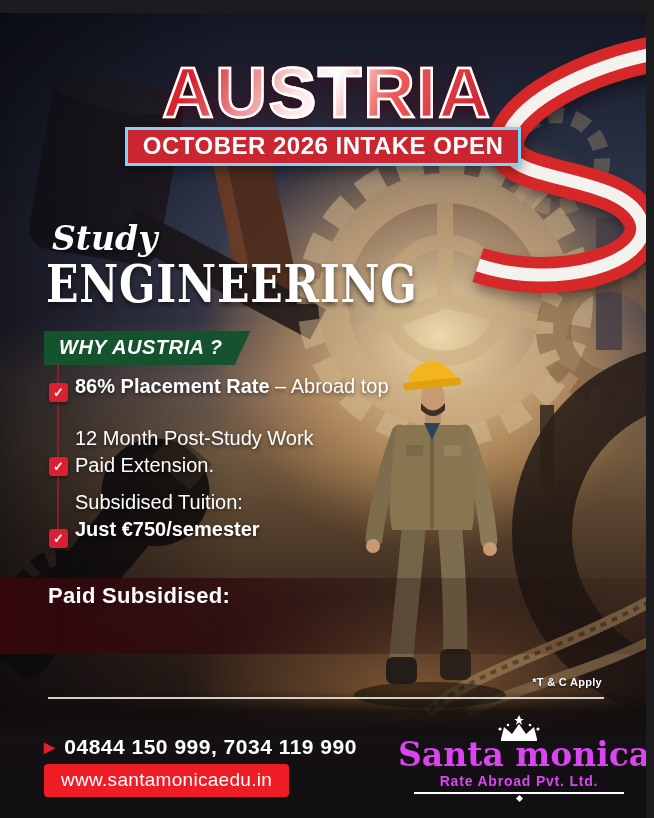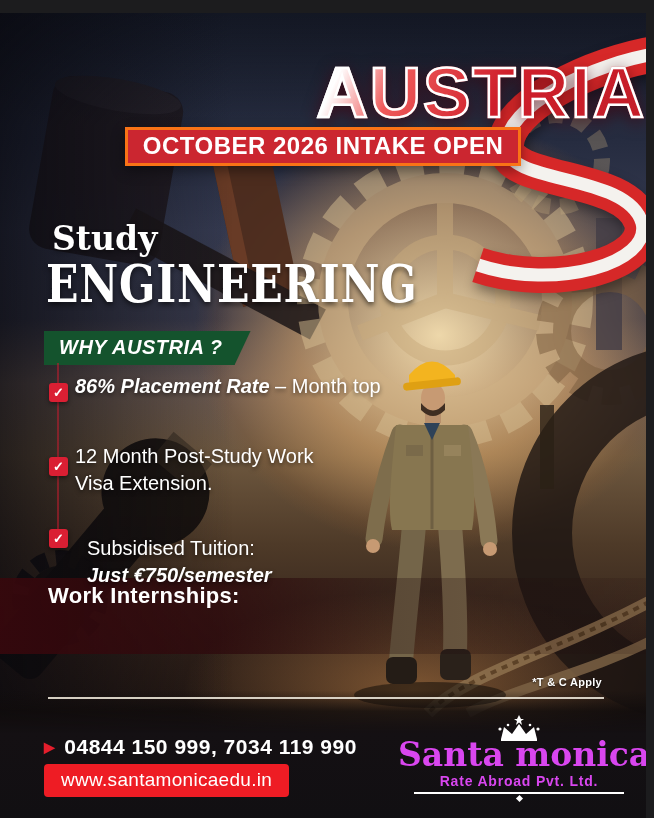--- a/index.html
+++ b/index.html
@@ -27,60 +27,60 @@
   
   .band { position:absolute; left:0; top:565px; width:100%; height:76px;
     background:linear-gradient(90deg, rgba(55,8,13,.93) 0%, rgba(46,10,13,.78) 34%,
                rgba(32,10,12,.30) 60%, rgba(32,10,12,.12) 100%); }
 
   
   .footer-shade { position:absolute; left:0; top:678px; width:100%; height:127px;
     background:linear-gradient(180deg, rgba(16,12,12,0) 0%, rgba(16,12,12,.82) 16%, #141013 34%, #110f12 100%); }
 
   
-  .title { position:absolute; left:0; top:44px; width:100%; text-align:right;
+  .title { position:absolute; left:0; top:44px; width:100%; text-align:center;
     font-size:71px; font-weight:900; letter-spacing:2px; line-height:1;
     background:linear-gradient(115deg,#cf1f2b 0%,#d8242e 30%,#ffe3e3 46%,#ffffff 51%,#ef5a5a 60%,#cf1f2b 76%,#c41d28 100%);
     -webkit-background-clip:text; background-clip:text; color:transparent;
     -webkit-text-stroke:2.5px #ffffff;
     filter:drop-shadow(0 4px 8px rgba(70,0,12,.65));padding-left:8px; }
   .intake-wrap { position:absolute; left:0; top:114px; width:100%; text-align:center; }
-  .intake { display:inline-block; background:#cb2630; border:3px solid #f97316; color:#fff;
+  .intake { display:inline-block; background:#cb2630; border:3px solid #7dd3fc; color:#fff;
     font-size:24px; font-weight:700; letter-spacing:.5px; padding:2px 15px 3px;
     box-shadow:0 5px 12px rgba(0,0,0,.4); }
 
   
   .ribbon { position:absolute; left:446px; top:12px; width:200px; height:255px; overflow:visible;
     filter:drop-shadow(2px 6px 6px rgba(0,0,0,.35)); }
 
   
   .study { position:absolute; left:52px; top:206px; color:#fff;
-    font-family:"DejaVu Serif", serif; font-weight:700; font-size:33px;
+    font-family:"DejaVu Serif", serif; font-style:italic; font-weight:700; font-size:33px;
     text-shadow:0 2px 4px rgba(0,0,0,.5); }
   .program { position:absolute; left:46px; top:240px; color:#fff;
     font-family:"DejaVu Serif", serif; font-weight:700; font-size:52px; letter-spacing:1px;
     transform:scaleX(.82); transform-origin:left top; white-space:nowrap;
     text-shadow:0 3px 6px rgba(0,0,0,.55); }
 
   
   .why-badge { position:absolute; left:44px; top:318px; background:#14532d; color:#fff;
     font-size:20px; font-weight:800; font-style:italic; letter-spacing:.5px;
     padding:5px 28px 6px 15px;
     clip-path:polygon(0 0, 100% 0, calc(100% - 16px) 100%, 0 100%);
     box-shadow:0 4px 10px rgba(0,0,0,.4); }
   .connector { position:absolute; left:57px; top:350px; width:2px; height:178px;
     background:rgba(195,30,48,.55); }
   .checkbox { position:absolute; width:19px; height:19px; background:#da1f33; border-radius:3px;
     color:#fff; font-size:13px; font-weight:700; text-align:center; line-height:19px;
     box-shadow:0 2px 4px rgba(0,0,0,.45); }
   .cb-1 { left:49px; top:370px; }  .cb-2 { left:49px; top:444px; }  .cb-3 { left:49px; top:516px; }
   .check-text { position:absolute; left:75px; color:#fff; font-size:20px; line-height:27px;
     font-weight:500; text-shadow:0 2px 4px rgba(0,0,0,.55); white-space:nowrap; }
-  .ct-1 { top:360px; }  .ct-2 { top:430px; }  .ct-3 { top:522px;margin-left:12px; }
-  .em { font-weight:700; font-style:italic; }
+  .ct-1 { top:360px; }  .ct-2 { top:412px; }  .ct-3 { top:476px; }
+  .em { font-weight:700; }
 
   
   .intern-label { position:absolute; left:48px; top:570px; color:#fff; font-size:22px;
     font-weight:600; letter-spacing:.3px; }
   .amount-row { position:absolute; left:44px; top:594px; display:flex; align-items:flex-start; }
   .amount-svg text { font-family:"Liberation Sans", sans-serif; font-weight:800; font-size:44px;
     fill:#e01f27; stroke:#ffffff; stroke-width:5px; paint-order:stroke; stroke-linejoin:round; }
   .amount-svg { filter:drop-shadow(0 3px 3px rgba(0,0,0,.45)); }
   .per-month { color:#fff; font-size:26px; font-weight:600; padding-top:15px; margin-left:-4px;
     text-shadow:0 2px 4px rgba(0,0,0,.6); }
@@ -205,36 +205,36 @@
 
   <div class="study">Study</div>
   <div class="program">ENGINEERING</div>
 
   <div class="why-badge">WHY AUSTRIA ?</div>
   <div class="connector"></div>
 
   <span class="checkbox cb-1">✓</span>
   <div class="check-text ct-1">
     <div><span class="em">86% Placement Rate</span>
-      <span>– Month top</span></div>
+      <span>– Abroad top</span></div>
   </div>
 
   <span class="checkbox cb-2">✓</span>
   <div class="check-text ct-2">
     <div>12 Month Post-Study Work</div>
-    <div>Visa Extension.</div>
+    <div>Paid Extension.</div>
   </div>
 
   <span class="checkbox cb-3">✓</span>
   <div class="check-text ct-3">
     <div>Subsidised Tuition:</div>
     <div class="em">Just €750/semester</div>
   </div>
 
-  <div class="intern-label">Work Internships:</div>
+  <div class="intern-label">Paid Subsidised:</div>
 
   <div class="tnc">*T &amp; C Apply</div>
   <div class="divider"></div>
 
   <div class="phone-row">
     <span class="phone-arrow">▶</span>
     <span>04844 150 999, 7034 119 990</span>
   </div>
   <div class="website">www.santamonicaedu.in</div>
 

